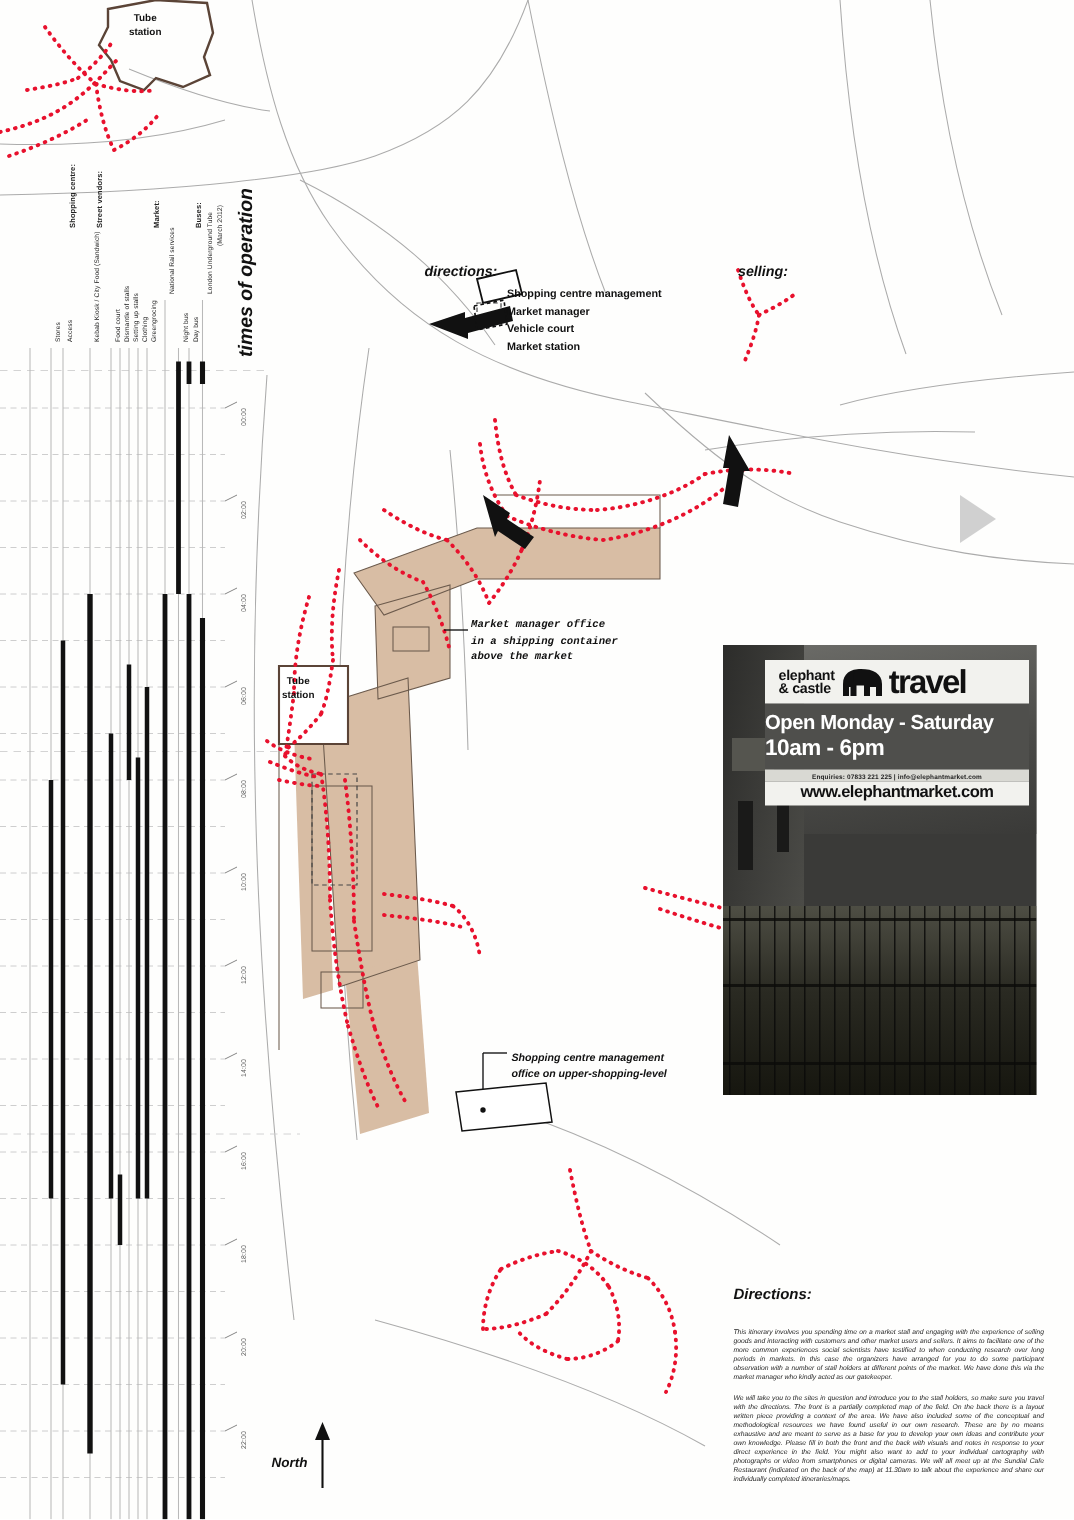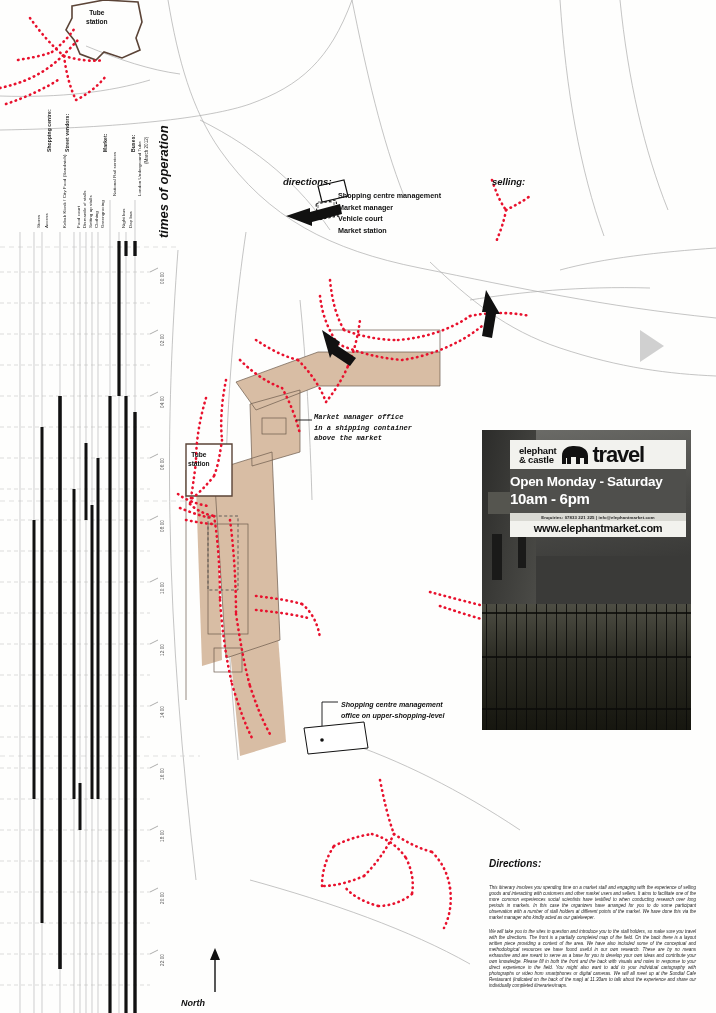--- a/index.html
+++ b/index.html
@@ -36,21 +36,21 @@
   .foot-head{position:absolute;left:492px;top:176px;font-size:9.5px;font-weight:bold;
              font-style:italic;color:#111;}
 
   
   .callout{position:absolute;font-size:7.1px;font-weight:bold;font-style:italic;
            line-height:10.5px;color:#111;}
   .co1{left:314px;top:412px;font-family:Liberation Mono, monospace;}
   .co2{left:341px;top:700px;}
 
   .north{position:absolute;left:181px;top:970px;font-size:9px;font-weight:bold;
-         font-style:italic;color:#111;margin-top:28px;}
+         font-style:italic;color:#111;}
 
   .tube-lbl{position:absolute;font-size:6.6px;font-weight:bold;line-height:9px;
             color:#111;text-align:center;}
   .tl1{left:86px;top:8px;}
   .tl2{left:188px;top:450px;}
 
   
   .photo{position:absolute;left:482px;top:430px;width:209px;height:300px;
          background:#3a3a38;overflow:hidden;}
   .ph-sky{position:absolute;left:0;top:0;width:100%;height:42%;

